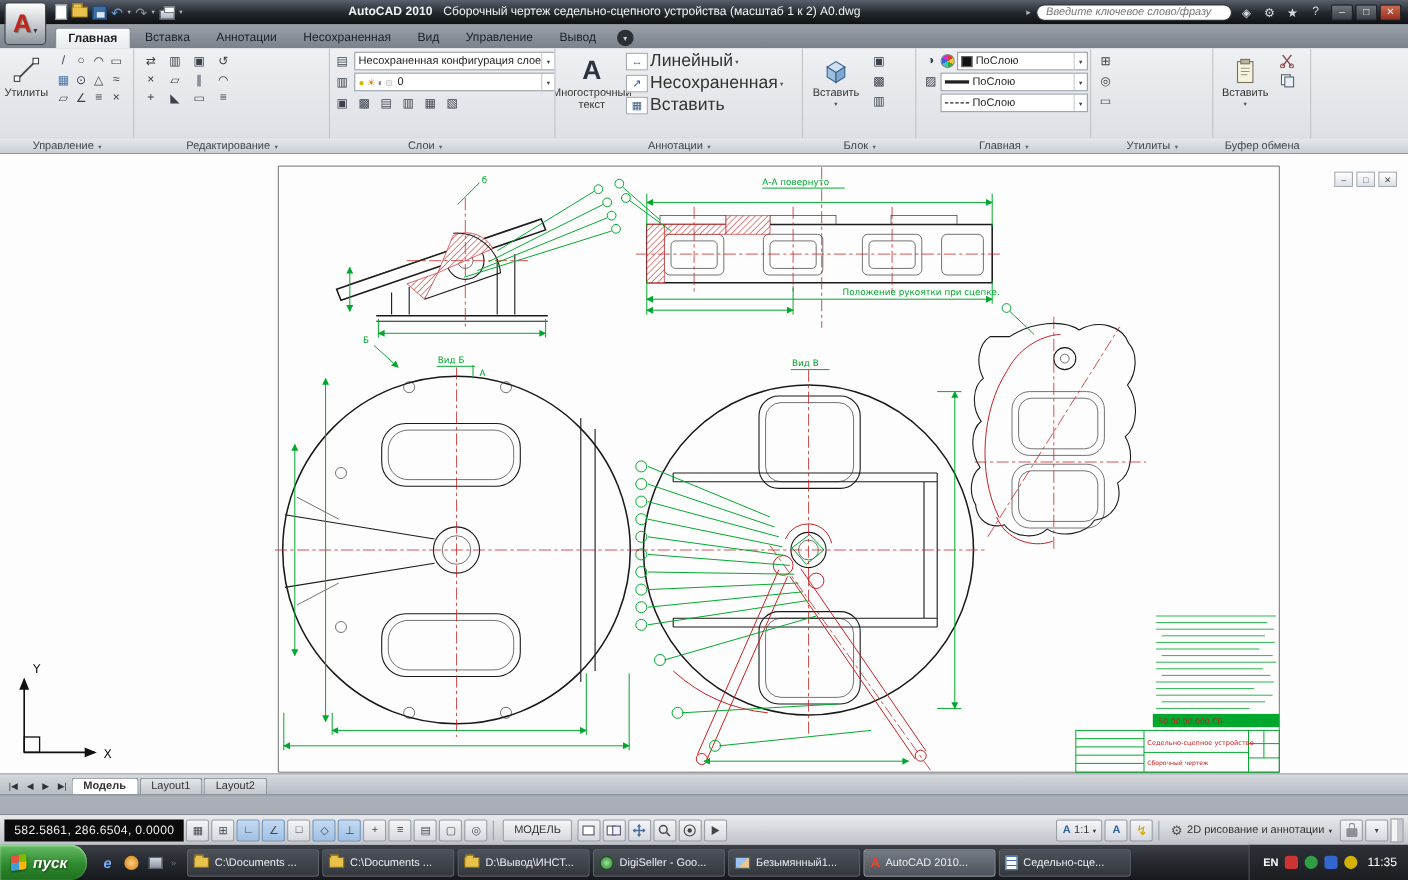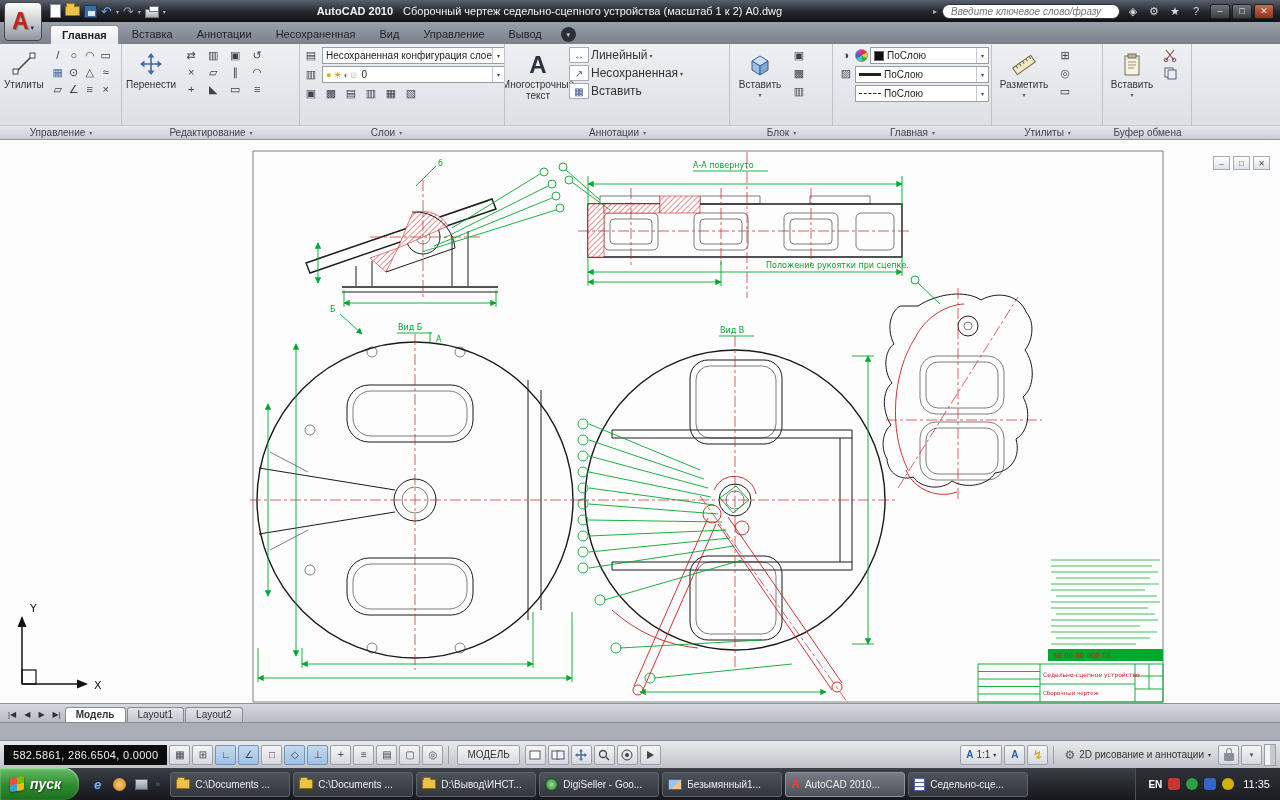--- a/index.html
+++ b/index.html
@@ -70,21 +70,21 @@
   .col { display:flex; flex-direction:column; gap:2px; margin-left:2px; }
   .combo { background:#fff; border:1px solid #989ea6; height:17px; display:flex; align-items:center;
     font-size:10px; color:#222; padding-left:3px; white-space:nowrap; overflow:hidden; }
   .combo .ca { margin-left:auto; min-width:12px; border-left:1px solid #c6cad0; font-size:6px; color:#444;
     display:flex; align-items:center; justify-content:center; align-self:stretch; }
   .vrows { display:flex; flex-direction:column; gap:2px; flex:1; }
   .hrow { display:flex; align-items:center; gap:2px; }
   .mtextA { font-size:24px; font-weight:bold; color:#2b3340; }
   .abox { width:20px; height:16px; border:1px solid #a6acb4; background:#fff; color:#3c5a82;
     font-size:10px; display:flex; align-items:center; justify-content:center; }
-  .alabel { font-size:12px; color:#333; }
+  .alabel { font-size:16px; color:#333; }
   .addd { font-size:6px; color:#555; }
   .colorwheel { width:13px; height:13px; border-radius:50%;
     background:conic-gradient(#e33 0 17%,#ec3 0 33%,#3a3 0 50%,#3cc 0 67%,#36c 0 83%,#c3c 0); border:1px solid #888; }
   .swatch { width:10px; height:10px; background:#111; border:1px solid #666; margin-right:3px; }
   .lsample { width:22px; margin-right:3px; }
 
   
   .canvas { position:absolute; top:140px; left:0; width:1280px; height:563px; background:#fdfdfd; }
   .cwin { position:absolute; top:16px; right:10px; display:flex; gap:3px; }
   .cwb { width:17px; height:14px; border:1px solid #a6abb2; background:linear-gradient(#fff,#dde1e6);
@@ -247,29 +247,20 @@
         <span class="sm">△</span>
         <span class="sm">≈</span>
         <span class="sm">▱</span>
         <span class="sm">∠</span>
         <span class="sm">≡</span>
         <span class="sm">×</span>
       </div>
     </div>
 
     <div class="panel" style="left:122px;width:178px;">
-      <div class="bigbtn">
-        <span class="bicon">
-          <svg width="26" height="26">
-              <path d="M13,4 V22 M4,13 H22" stroke="#3a6cae" stroke-width="1.6"></path>
-          <path d="M13,2 l-3.5,4.5 h7 Z M13,24 l-3.5,-4.5 h7 Z M2,13 l4.5,-3.5 v7 Z M24,13 l-4.5,-3.5 v7 Z" fill="#3a6cae"></path>
-            </svg>
-        </span>
-        <span>Перенести</span>
-      </div>
       <div class="grid4w">
         <span class="sm">⇄</span>
         <span class="sm">▥</span>
         <span class="sm">▣</span>
         <span class="sm">↺</span>
         <span class="sm">×</span>
         <span class="sm">▱</span>
         <span class="sm">∥</span>
         <span class="sm">◠</span>
         <span class="sm">+</span>
@@ -378,32 +369,20 @@
           <div class="combo" style="flex:1">
             <span class="lsample" style="border-top:1px dashed #222"></span>
             <span>ПоСлою</span>
             <span class="ca">▾</span>
           </div>
         </div>
       </div>
     </div>
 
     <div class="panel" style="left:992px;width:111px;">
-      <div class="bigbtn" style="width:60px">
-        <span class="bicon">
-          <svg width="26" height="26">
-              <g transform="rotate(-35 13 14)">
-          <rect x="2" y="10" width="22" height="8" fill="#f2e8c8" stroke="#6b6248"></rect>
-          <path d="M6,10 v3 M10,10 v3 M14,10 v3 M18,10 v3 M22,10 v3" stroke="#6b6248" stroke-width="1"></path>
-              </g>
-            </svg>
-        </span>
-        <span>Разметить</span>
-        <span class="addd">▾</span>
-      </div>
       <div class="col">
         <span class="sm">⊞</span>
         <span class="sm">◎</span>
         <span class="sm">▭</span>
       </div>
     </div>
 
     <div class="panel" style="left:1103px;width:89px;">
       <div class="bigbtn" style="width:54px">
         <span class="bicon">

